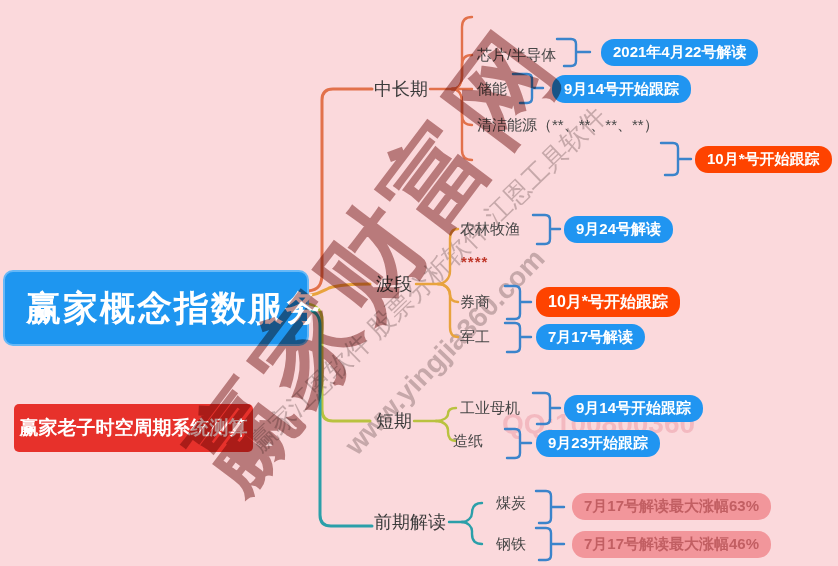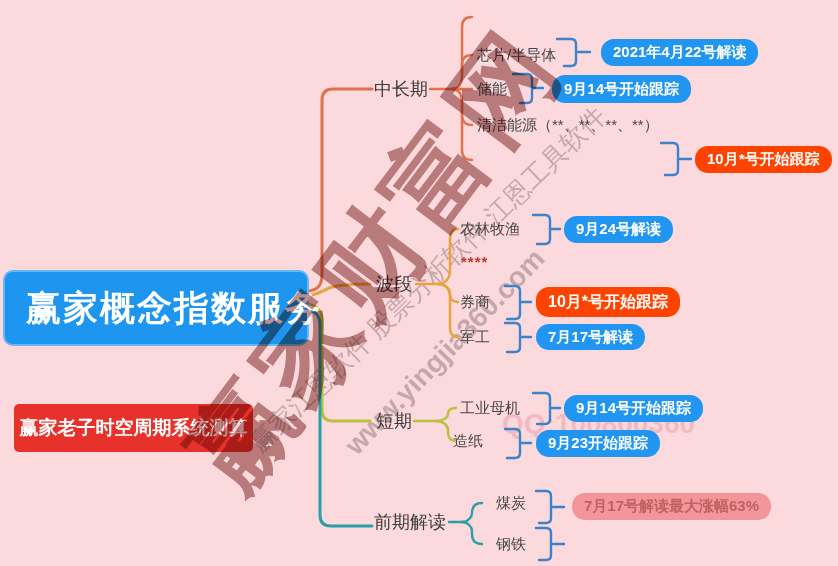--- a/index.html
+++ b/index.html
@@ -131,15 +131,16 @@
 
   <div class="tag tag-blue" style="left:601px;top:39px">2021年4月22号解读</div>
   <div class="tag tag-blue" style="left:552px;top:75px;height:28px">9月14号开始跟踪</div>
   <div class="tag tag-orange" style="left:695px;top:146px">10月*号开始跟踪</div>
   <div class="tag tag-blue" style="left:564px;top:216px">9月24号解读</div>
   <div class="tag tag-orange" style="left:536px;top:287px;height:30px;font-size:16px">10月*号开始跟踪</div>
   <div class="tag tag-blue" style="left:536px;top:324px;height:26px">7月17号解读</div>
   <div class="tag tag-blue" style="left:564px;top:395px">9月14号开始跟踪</div>
   <div class="tag tag-blue" style="left:536px;top:430px">9月23开始跟踪</div>
   <div class="tag tag-pink" style="left:572px;top:493px">7月17号解读最大涨幅63%</div>
+  <div class="tag tag-pink" style="left:572px;top:531px">7月17号解读最大涨幅46%</div>
 
   <div class="wm wm-brand">赢家财富网</div>
 </div>
 
 </body></html>

